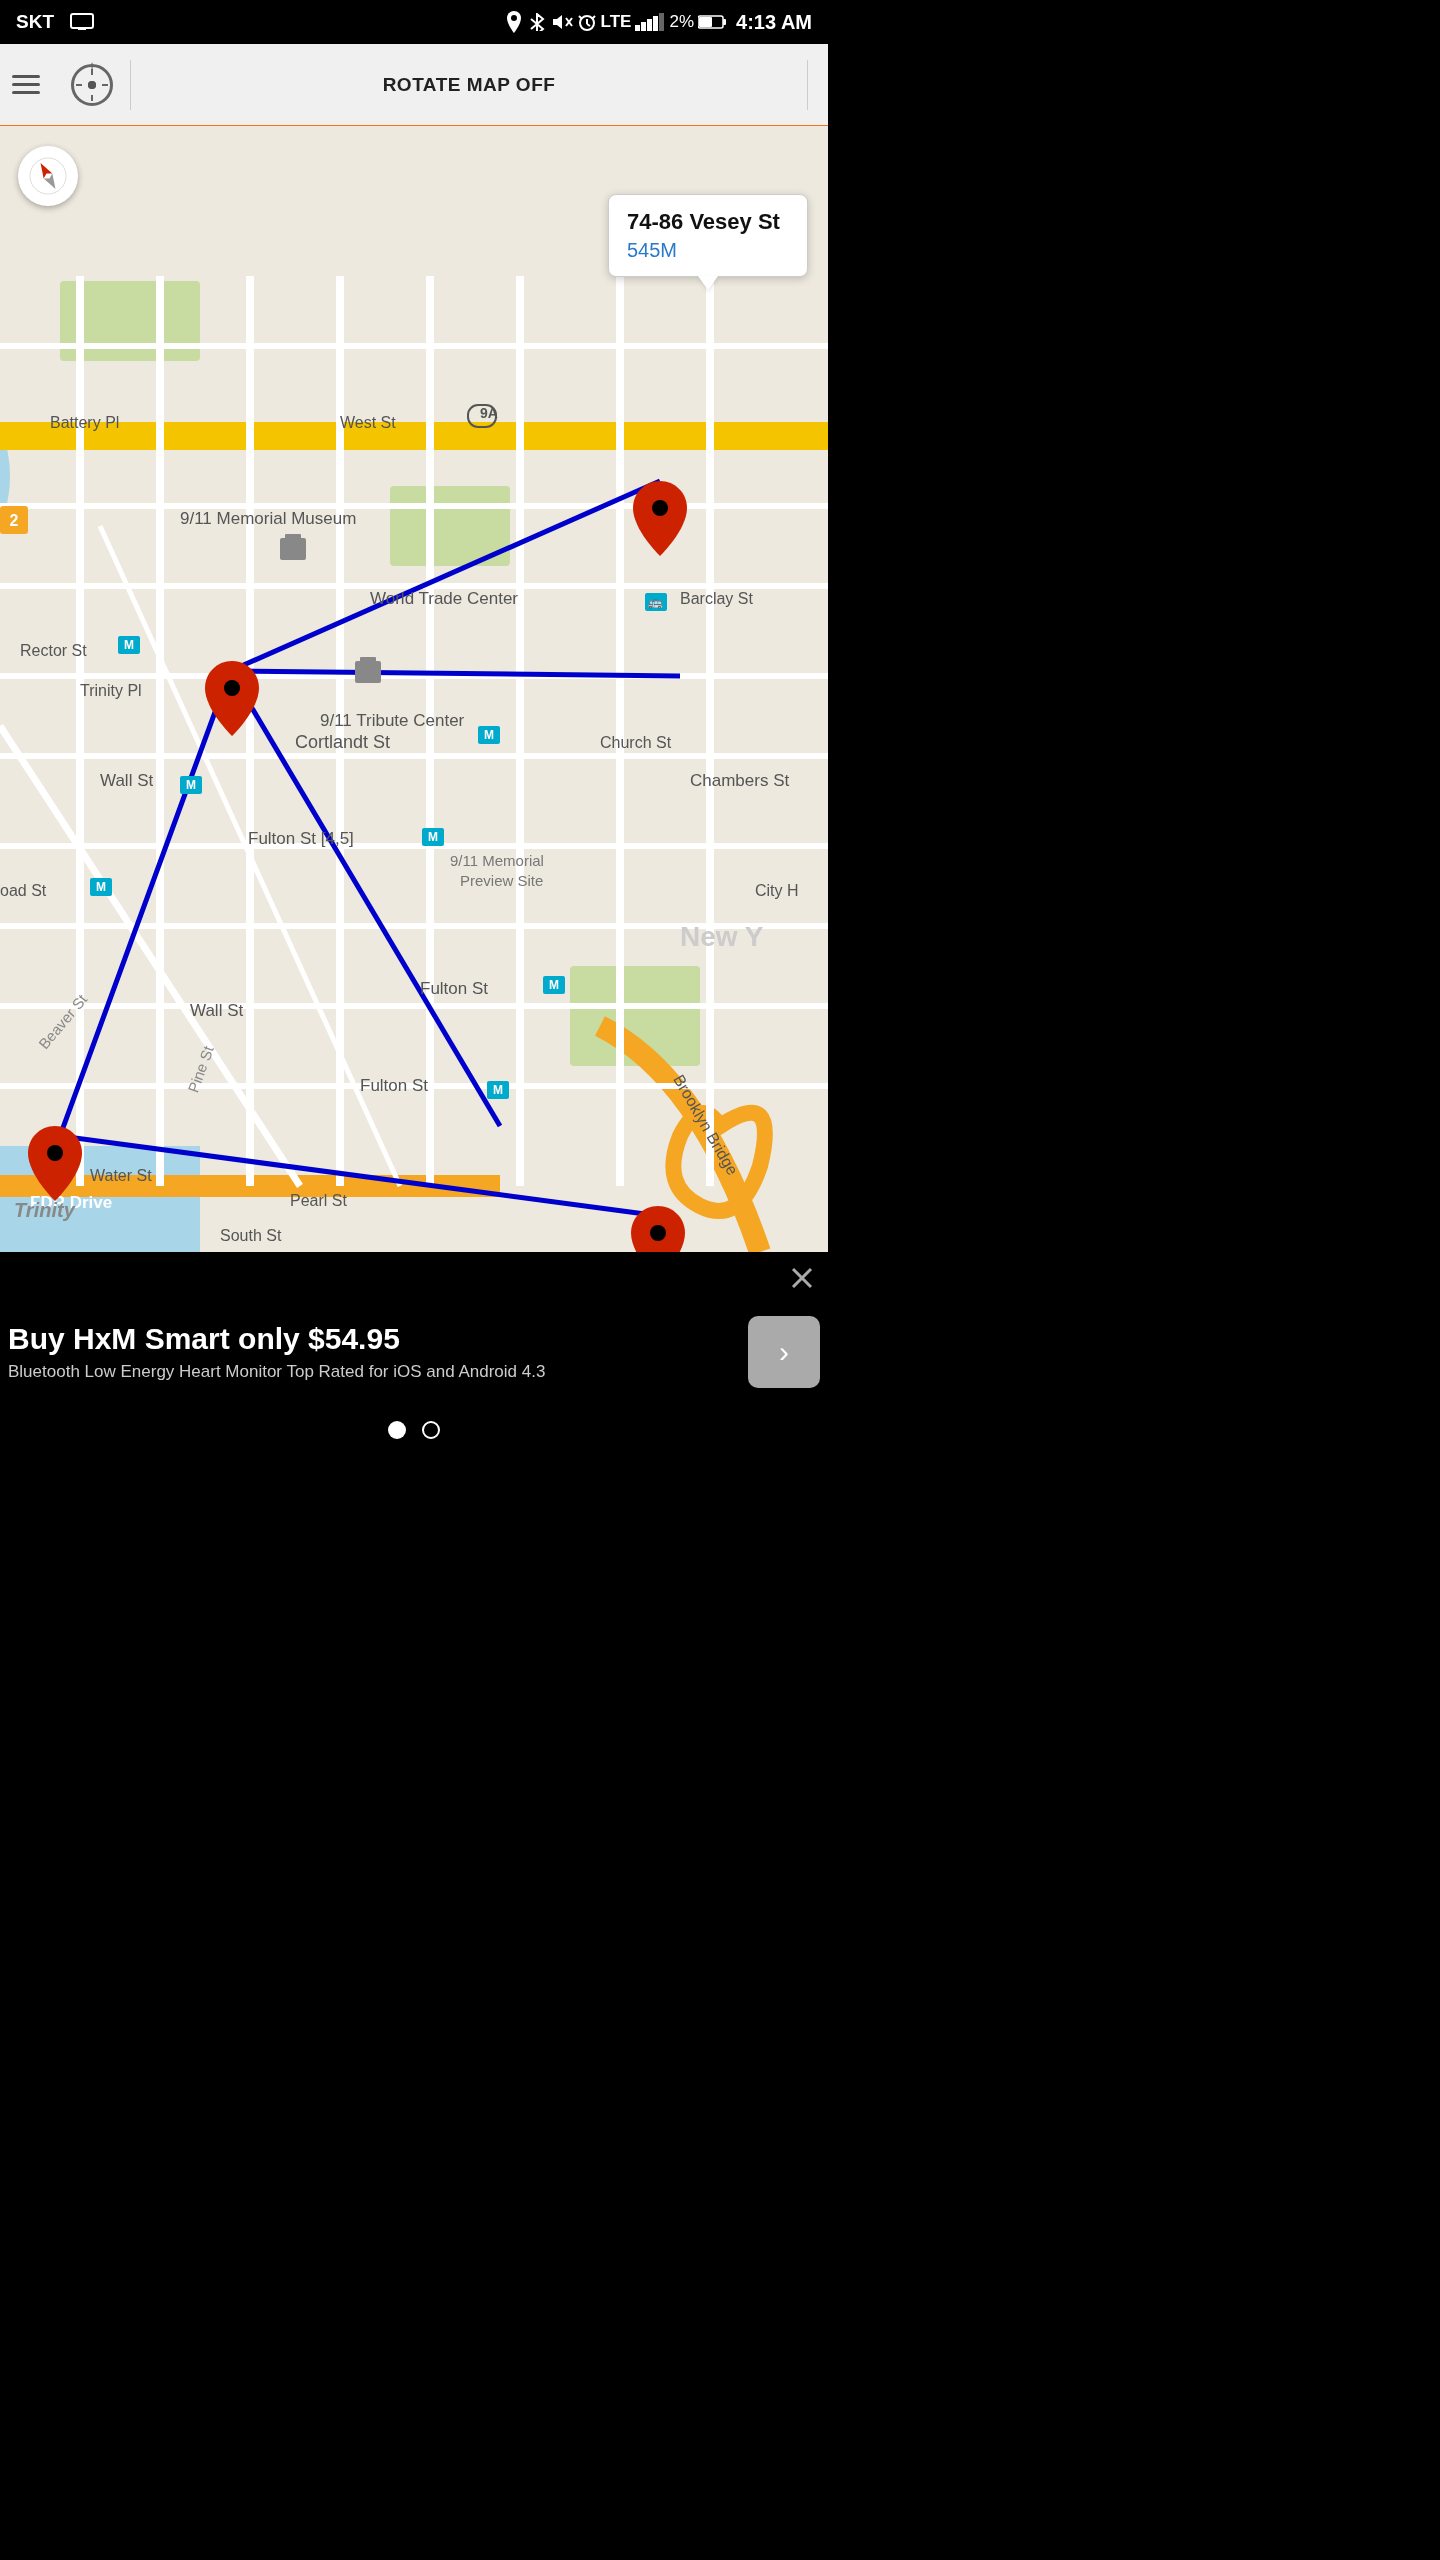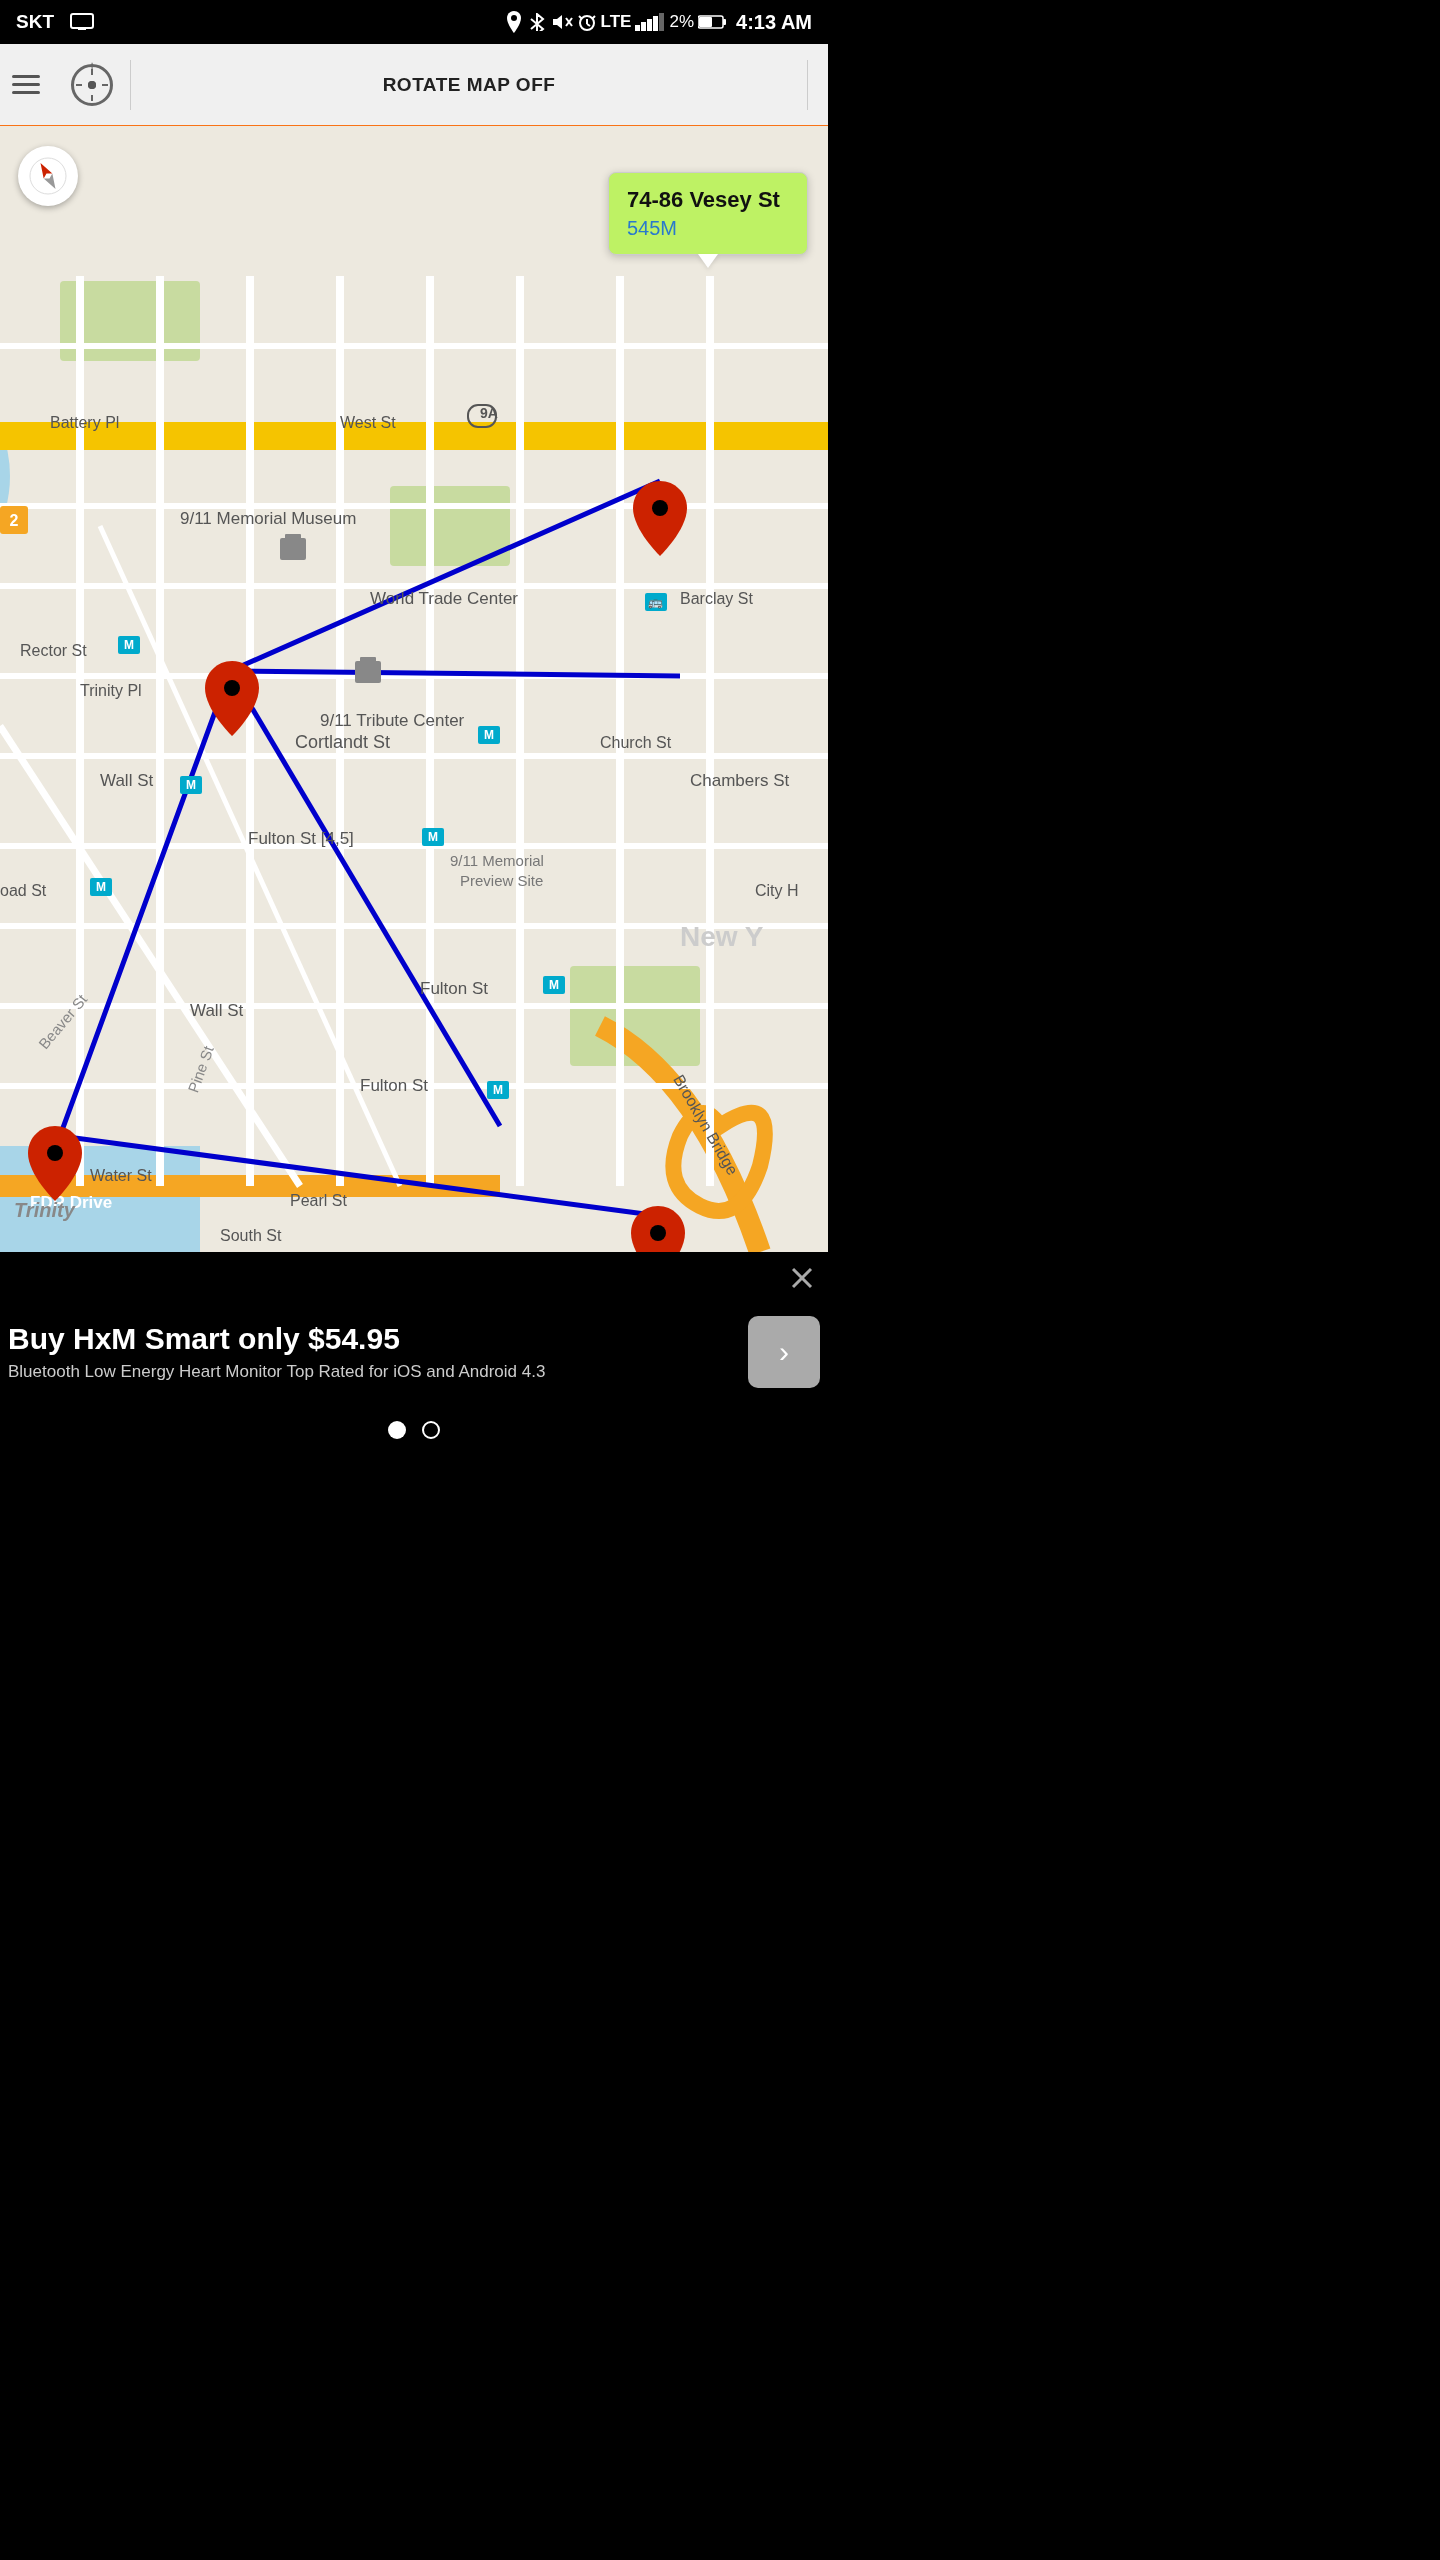--- a/index.html
+++ b/index.html
@@ -142,23 +142,23 @@
       align-items: center;
       justify-content: center;
       box-shadow: 0 2px 6px rgba(0,0,0,0.3);
       z-index: 10;
       cursor: pointer;
     }
 
     
     #location-tooltip {
       position: absolute;
-      top: 46px;
+      top: 68px;
       right: 20px;
-      background: #bef264;
+      background: #ffffff;
       border: 1px solid #ccc;
       border-radius: 8px;
       padding: 14px 18px;
       box-shadow: 0 2px 8px rgba(0,0,0,0.2);
       z-index: 10;
       min-width: 200px;
     }
     #location-tooltip::after {
       content: '';
       position: absolute;

